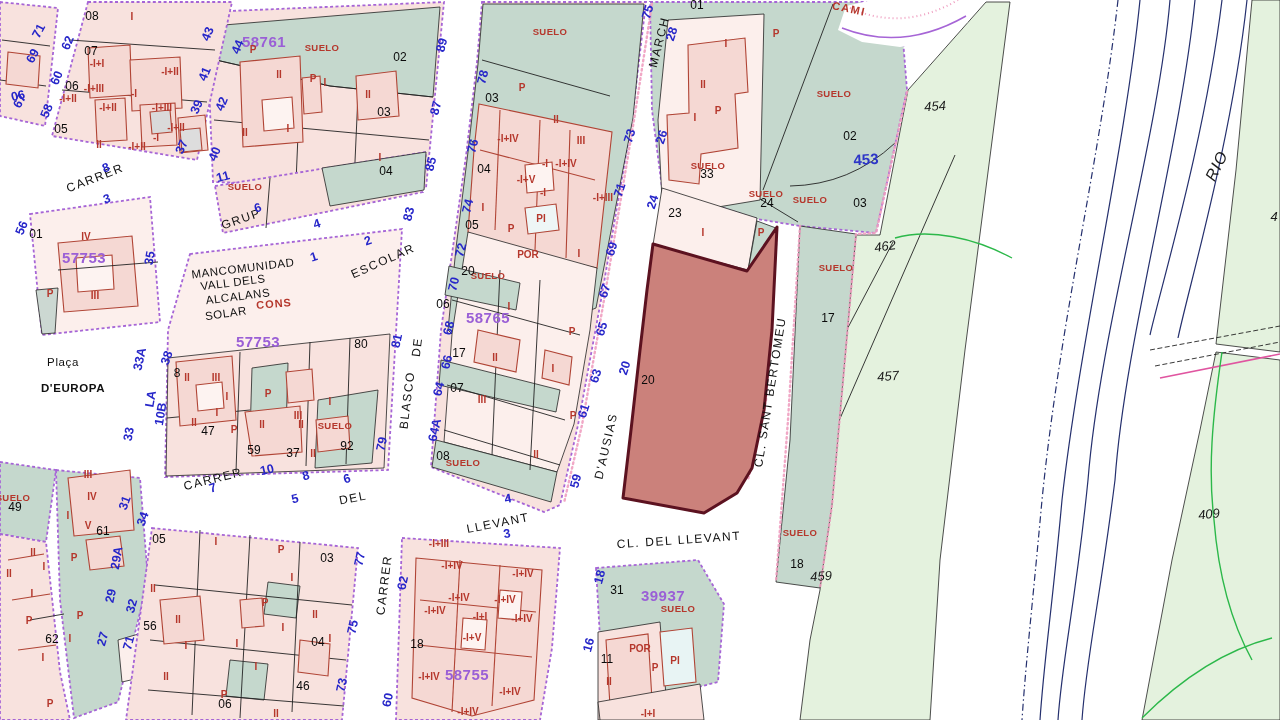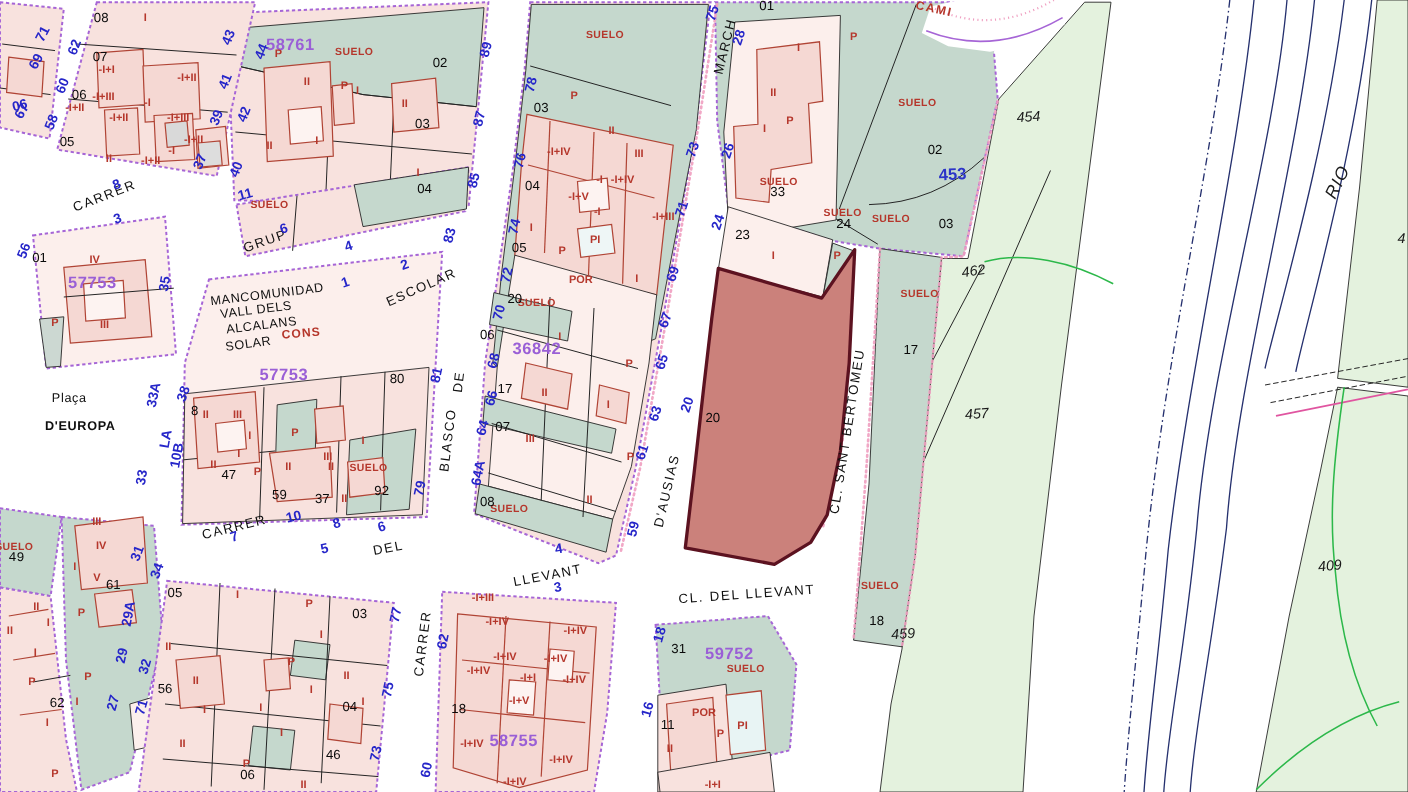--- a/index.html
+++ b/index.html
@@ -207,22 +207,22 @@
       <div class="c-info" style="left: 63px; top: 363px; --r: 0deg;">Plaça</div>
       <div class="c-info" style="left: 73px; top: 389px; font-weight: bold; --r: 0deg;">D'EUROPA</div>
       <div class="c-info" style="left: 243px; top: 269px; --r: -7deg;">MANCOMUNIDAD</div>
       <div class="c-info" style="left: 233px; top: 283px; --r: -7deg;">VALL DELS</div>
       <div class="c-info" style="left: 238px; top: 297px; --r: -7deg;">ALCALANS</div>
       <div class="c-info" style="left: 226px; top: 314px; --r: -8deg;">SOLAR</div>
       <div class="c-cons" style="left: 274px; top: 304px; --r: -5deg;">CONS</div>
       <div class="c-code" style="left: 264px; top: 41px; --r: 0deg;">58761</div>
       <div class="c-code" style="left: 84px; top: 257px; --r: 0deg;">57753</div>
       <div class="c-code" style="left: 258px; top: 341px; --r: 0deg;">57753</div>
-      <div class="c-code" style="left: 488px; top: 317px; --r: 0deg;">36842</div>
-      <div class="c-code" style="left: 663px; top: 595px; --r: 0deg;">59752</div>
+      <div class="c-code" style="left: 488px; top: 317px; --r: 0deg;">58765</div>
+      <div class="c-code" style="left: 663px; top: 595px; --r: 0deg;">39937</div>
       <div class="c-code" style="left: 467px; top: 674px; --r: 0deg;">58755</div>
       <div class="c-suelo" style="left: 322px; top: 48px; --r: 0deg;">SUELO</div>
       <div class="c-suelo" style="left: 550px; top: 32px; --r: 0deg;">SUELO</div>
       <div class="c-suelo" style="left: 245px; top: 187px; --r: 0deg;">SUELO</div>
       <div class="c-suelo" style="left: 488px; top: 276px; --r: 0deg;">SUELO</div>
       <div class="c-suelo" style="left: 463px; top: 463px; --r: 0deg;">SUELO</div>
       <div class="c-suelo" style="left: 834px; top: 94px; --r: 0deg;">SUELO</div>
       <div class="c-suelo" style="left: 708px; top: 166px; --r: 0deg;">SUELO</div>
       <div class="c-suelo" style="left: 766px; top: 194px; --r: 0deg;">SUELO</div>
       <div class="c-suelo" style="left: 810px; top: 200px; --r: 0deg;">SUELO</div>
@@ -316,21 +316,21 @@
       <div class="c-parcel" style="left: 384px; top: 112px; --r: 0deg;">03</div>
       <div class="c-parcel" style="left: 386px; top: 171px; --r: 0deg;">04</div>
       <div class="c-parcel" style="left: 36px; top: 234px; --r: 0deg;">01</div>
       <div class="c-parcel" style="left: 361px; top: 344px; --r: 0deg;">80</div>
       <div class="c-parcel" style="left: 177px; top: 373px; --r: 0deg;">8</div>
       <div class="c-parcel" style="left: 208px; top: 431px; --r: 0deg;">47</div>
       <div class="c-parcel" style="left: 254px; top: 450px; --r: 0deg;">59</div>
       <div class="c-parcel" style="left: 293px; top: 453px; --r: 0deg;">37</div>
       <div class="c-parcel" style="left: 347px; top: 446px; --r: 0deg;">92</div>
       <div class="c-parcel" style="left: 103px; top: 531px; --r: 0deg;">61</div>
-      <div class="c-parcel" style="left: 15px; top: 507px; font-family: Liberation Mono, monospace; --r: 0deg;">49</div>
+      <div class="c-parcel" style="left: 15px; top: 507px; --r: 0deg;">49</div>
       <div class="c-parcel" style="left: 52px; top: 639px; --r: 0deg;">62</div>
       <div class="c-parcel" style="left: 150px; top: 626px; --r: 0deg;">56</div>
       <div class="c-parcel" style="left: 159px; top: 539px; --r: 0deg;">05</div>
       <div class="c-parcel" style="left: 327px; top: 558px; --r: 0deg;">03</div>
       <div class="c-parcel" style="left: 318px; top: 642px; --r: 0deg;">04</div>
       <div class="c-parcel" style="left: 303px; top: 686px; --r: 0deg;">46</div>
       <div class="c-parcel" style="left: 225px; top: 704px; --r: 0deg;">06</div>
       <div class="c-parcel" style="left: 417px; top: 644px; --r: 0deg;">18</div>
       <div class="c-parcel" style="left: 617px; top: 590px; --r: 0deg;">31</div>
       <div class="c-parcel" style="left: 607px; top: 659px; --r: 0deg;">11</div>

